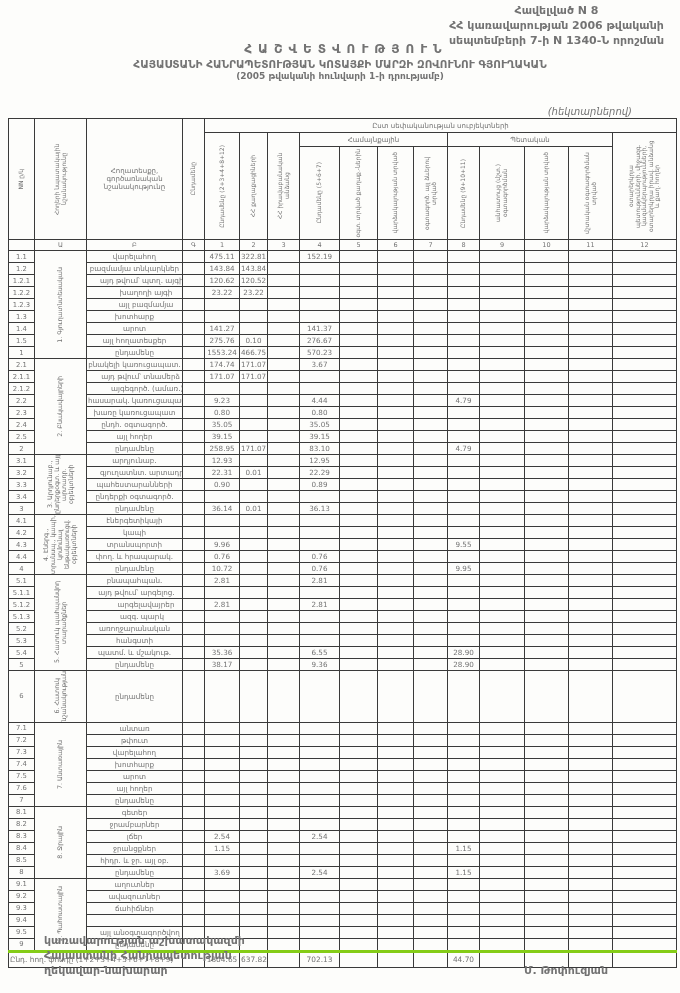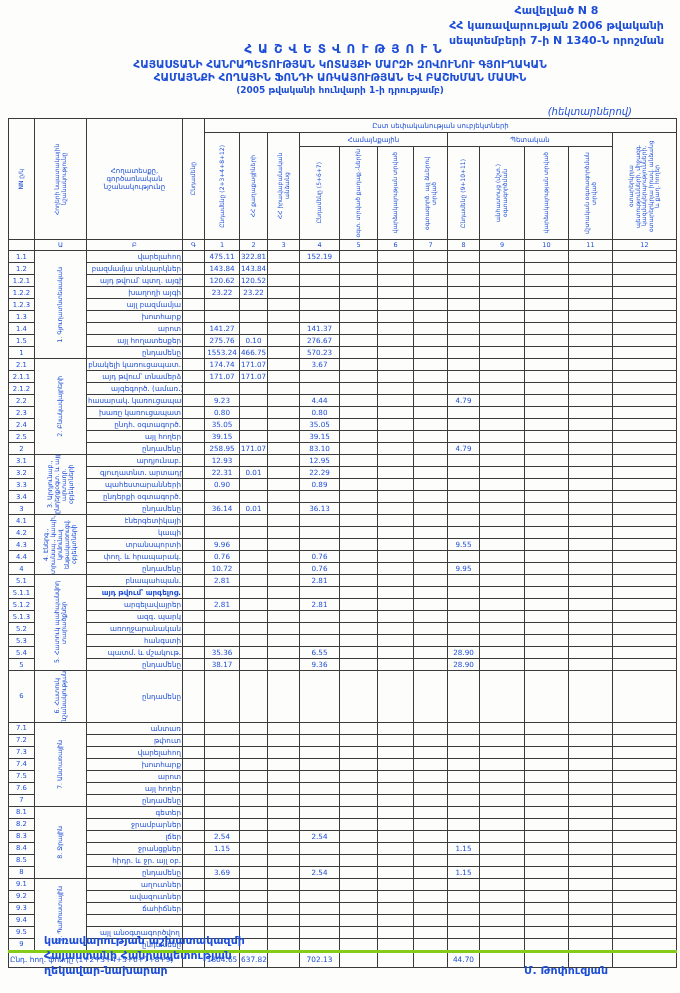--- a/index.html
+++ b/index.html
@@ -1,18 +1,18 @@
 <!DOCTYPE html>
 <html><head>
 <meta charset="utf-8">
 <style>
   html,body{margin:0;padding:0;background:#e8e8e4;}
   .page{
     width:680px;height:993px;position:relative;margin:0 auto;
-    background:#fdfdfb;color:#1d4ed8;
+    background:#fdfdfb;color:#737373;
     font-family:"DejaVu Sans",sans-serif;overflow:hidden;
   }
   .appendix{position:absolute;top:4px;right:16px;text-align:center;
     font-weight:bold;font-size:11px;line-height:1.35;}
   .titleblock{position:absolute;top:42px;left:0;width:100%;text-align:center;line-height:1.3;}
   .t1{font-weight:bold;font-size:12px;letter-spacing:6px;margin-left:12px;}
   .t2,.t3{font-weight:bold;font-size:10.5px;}
   .t4{font-size:9px;font-weight:bold;}
   .units-note{position:absolute;top:106px;right:48px;font-size:10px;font-style:italic;}
   table.grid{
@@ -25,21 +25,21 @@
   }
   th.band{font-size:7px;height:13px;}
   .rot{
     writing-mode:vertical-rl;transform:rotate(180deg);
     font-size:6px;line-height:1.1;white-space:normal;
     max-height:92px;margin:0 auto;display:block;text-align:center;
   }
   tr.numrow td{height:10px;text-align:center;font-size:6.5px;padding:0;}
   tr.datarow td{height:11px;}
   td.no{text-align:center;font-size:6.8px;}
-  td.lbl{text-align:right;padding-left:2px;font-size:7.2px;}
+  td.lbl{text-align:center;padding-left:2px;font-size:7.2px;}
   td.val{text-align:center;font-size:7.2px;}
   td.secname{text-align:center;}
   td.secname .rot{font-size:6.3px;max-height:none;}
   tr.sec-start td{border-top:1.6px solid #222;}
   tr.grand td{border-top:3px solid #84cc16;height:14px;font-size:7.4px;}
   td.grandlbl{text-align:left;padding-left:10px;font-size:7px;}
   .footer{position:absolute;left:44px;bottom:14px;font-weight:bold;font-size:11px;line-height:1.35;}
   .sig{position:absolute;right:72px;bottom:16px;font-weight:bold;font-size:11px;}
 </style>
 </head>
@@ -49,21 +49,20 @@
 
   <div class="appendix">
     <div>Հավելված N 8</div>
     <div>ՀՀ կառավարության 2006 թվականի</div>
     <div>սեպտեմբերի 7-ի  N 1340-Ն որոշման</div>
   </div>
 
   <div class="titleblock">
     <div class="t1">ՀԱՇՎԵՏՎՈՒԹՅՈՒՆ</div>
     <div class="t2">ՀԱՅԱՍՏԱՆԻ ՀԱՆՐԱՊԵՏՈՒԹՅԱՆ ԿՈՏԱՅՔԻ ՄԱՐԶԻ ԶՈՎՈՒՆՈՒ ԳՅՈՒՂԱԿԱՆ</div>
-    <div class="t3">ՀԱՄԱՅՆՔԻ ՀՈՂԱՅԻՆ ՖՈՆԴԻ ԱՌԿԱՅՈՒԹՅԱՆ ԵՎ ԲԱՇԽՄԱՆ ՄԱՍԻՆ</div>
     <div class="t4">(2005 թվականի հունվարի 1-ի դրությամբ)</div>
   </div>
 
   <div class="units-note">(հեկտարներով)</div>
 
   <table class="grid">
     <colgroup>
       <col style="width:26px">
         <col style="width:52px">
         <col style="width:96px">
@@ -643,21 +642,21 @@
           <td class="val"></td>
           <td class="val"></td>
           <td class="val"></td>
           <td class="val"></td>
           <td class="val"></td>
           <td class="val"></td>
           <td class="val"></td>
         </tr>
         <tr class="datarow">
           <td class="no">5.1.1</td>
-          <td class="lbl" style="padding-left: 5px; font-weight: bold;">այդ թվում՝ արգելոց.</td>
+          <td class="lbl" style="padding-left: 5px;">այդ թվում՝ արգելոց.</td>
           <td class="val"></td>
           <td class="val"></td>
           <td class="val"></td>
           <td class="val"></td>
           <td class="val"></td>
           <td class="val"></td>
           <td class="val"></td>
           <td class="val"></td>
           <td class="val"></td>
           <td class="val"></td>

